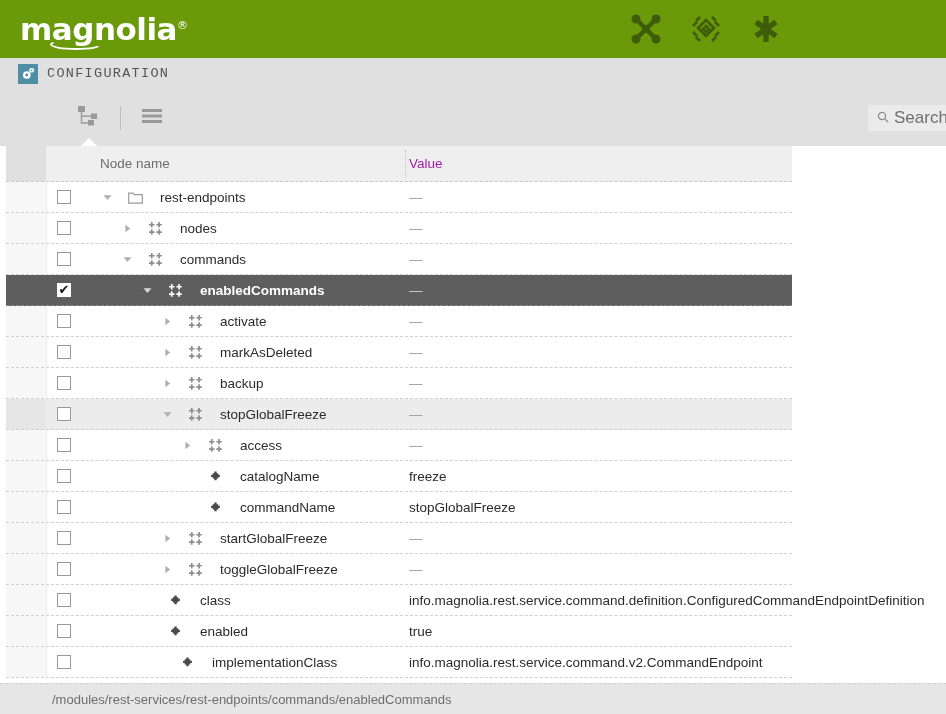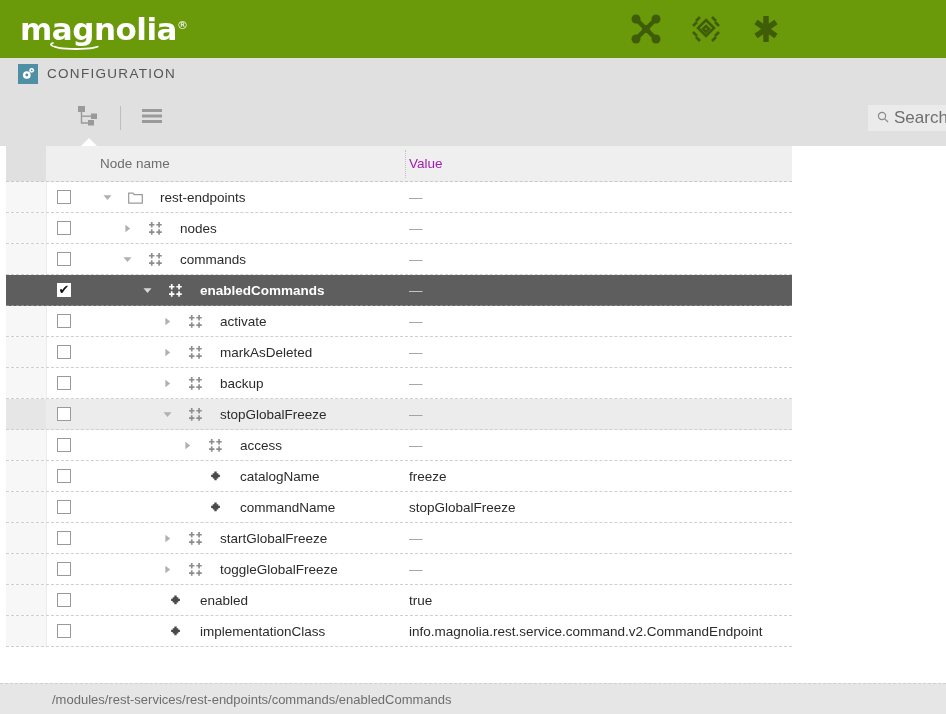--- a/index.html
+++ b/index.html
@@ -67,21 +67,21 @@
     display: flex;
     align-items: center;
     justify-content: center;
     flex: 0 0 auto;
   }
   .app-title {
     margin-left: 9px;
     font-size: 13.5px;
     color: #555555;
     letter-spacing: 1.3px;
-    font-family: Liberation Sans, sans-serif;
+    font-family: Liberation Mono, monospace;
   }
 
   
   .toolbar {
     position: relative;
     height: 57px;
     background: #e0e0e0;
     display: flex;
     align-items: center;
   }
@@ -616,27 +616,40 @@
       </div>
       <div class="row">
         <span class="cb-cell"></span>
         <span class="namecell" style="left: 134px;">
           <span class="twisty none"></span>
           <span class="nicon">
             <svg width="11" height="11" viewBox="0 0 11 11">
               <path d="M4.3 0.6 h2.4 v1.6 h1.6 v1.5 h1.6 v2.4 h-1.6 v1.5 h-1.6 v1.6 h-2.4 v-1.6 h-1.6 v-1.5 h-1.6 v-2.4 h1.6 v-1.5 h1.6 z" fill="#4a4a4a"></path>
             </svg>
           </span>
+          <span class="nlabel">class</span>
+        </span>
+        <span class="valcell">info.magnolia.rest.service.command.definition.ConfiguredCommandEndpointDefinition</span>
+      </div>
+      <div class="row">
+        <span class="cb-cell"></span>
+        <span class="namecell" style="left: 134px;">
+          <span class="twisty none"></span>
+          <span class="nicon">
+            <svg width="11" height="11" viewBox="0 0 11 11">
+              <path d="M4.3 0.6 h2.4 v1.6 h1.6 v1.5 h1.6 v2.4 h-1.6 v1.5 h-1.6 v1.6 h-2.4 v-1.6 h-1.6 v-1.5 h-1.6 v-2.4 h1.6 v-1.5 h1.6 z" fill="#4a4a4a"></path>
+            </svg>
+          </span>
           <span class="nlabel">enabled</span>
         </span>
         <span class="valcell">true</span>
       </div>
       <div class="row">
         <span class="cb-cell"></span>
-        <span class="namecell" style="left: 134px;">
+        <span class="namecell" style="left: 146px;">
           <span class="twisty none"></span>
           <span class="nicon">
             <svg width="11" height="11" viewBox="0 0 11 11">
               <path d="M4.3 0.6 h2.4 v1.6 h1.6 v1.5 h1.6 v2.4 h-1.6 v1.5 h-1.6 v1.6 h-2.4 v-1.6 h-1.6 v-1.5 h-1.6 v-2.4 h1.6 v-1.5 h1.6 z" fill="#4a4a4a"></path>
             </svg>
           </span>
           <span class="nlabel">implementationClass</span>
         </span>
         <span class="valcell">info.magnolia.rest.service.command.v2.CommandEndpoint</span>
       </div>

